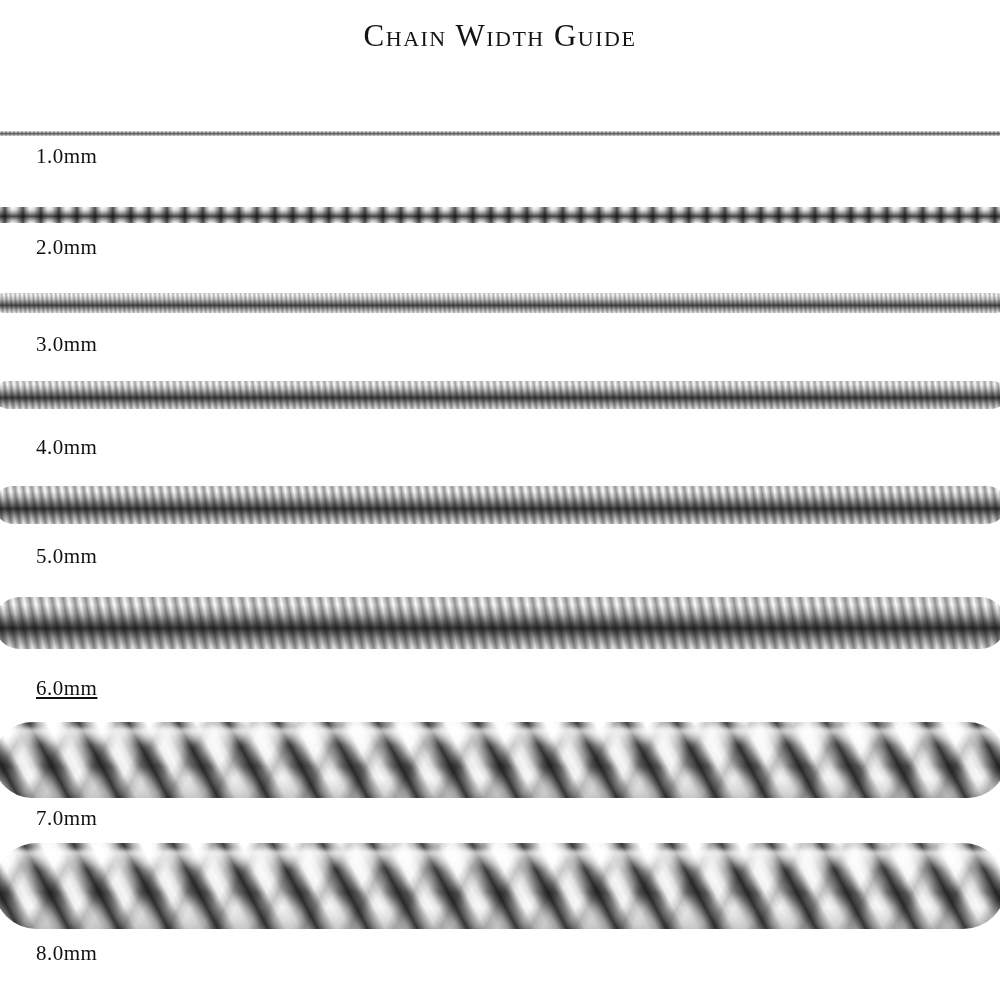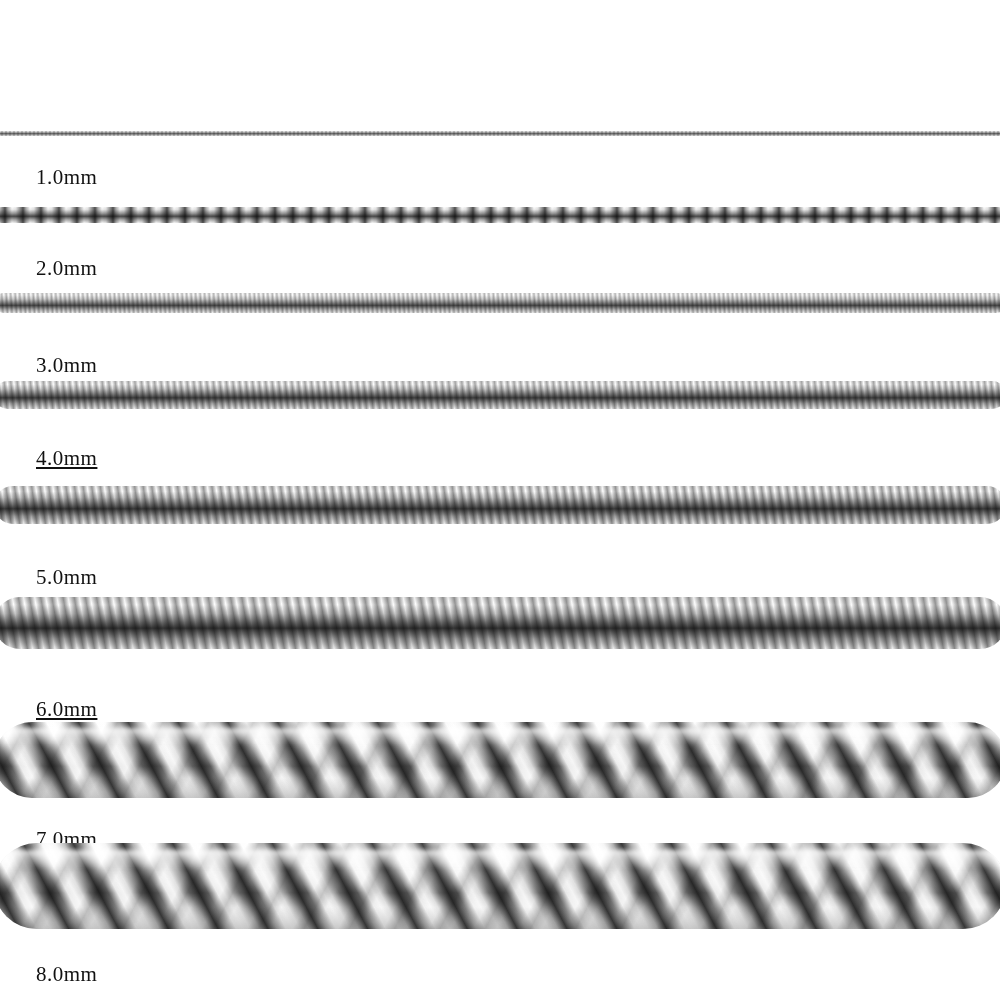--- a/index.html
+++ b/index.html
@@ -38,21 +38,20 @@
     width: 1000px;
     overflow: hidden;
   }
   .label {
     position: absolute;
     font-family: "Liberation Serif", serif;
     font-size: 21px;
     color: #111111;
     letter-spacing: 0.5px;
     left: 36px;
-    margin-top: 21px;
   }
 
   
   .chain {
     position: absolute;
     left: -6px;
     width: 1012px;
     border-radius: 50px;
   }
 
@@ -228,40 +227,41 @@
     left: 0; right: 0; bottom: 0;
     height: 26%;
     background: linear-gradient(to top, rgba(0,0,0,0.22), rgba(0,0,0,0));
   }
 </style>
 </head>
 <body>
 
 <div id="guide">
 
+  <div class="title">Chain Width Guide</div>
 
   <div class="chain-wrap" style="top:131px;height:5px;">
     <div class="chain c1" style="height:5px;"></div>
   </div>
   <div class="label" style="top:144px;">1.0mm</div>
 
   <div class="chain-wrap" style="top:207px;height:16px;">
     <div class="chain c2" style="height:16px;"></div>
   </div>
   <div class="label" style="top:235px;font-family:Liberation Serif, serif;">2.0mm</div>
 
   <div class="chain-wrap" style="top:293px;height:20px;">
     <div class="chain c3" style="height:20px;"></div>
   </div>
   <div class="label" style="top:332px;">3.0mm</div>
 
   <div class="chain-wrap" style="top:381px;height:28px;">
     <div class="chain c4" style="height:28px;"></div>
   </div>
-  <div class="label" style="top:425px;text-decoration:underline;">4.0mm</div>
+  <div class="label" style="top:435px;">4.0mm</div>
 
   <div class="chain-wrap" style="top:486px;height:38px;">
     <div class="chain c5" style="height:38px;"></div>
   </div>
   <div class="label" style="top:544px;text-align:right;">5.0mm</div>
 
   <div class="chain-wrap" style="top:597px;height:52px;">
     <div class="chain c6" style="height:52px;"></div>
   </div>
   <div class="label" style="top:676px;text-decoration:underline;">6.0mm</div>

